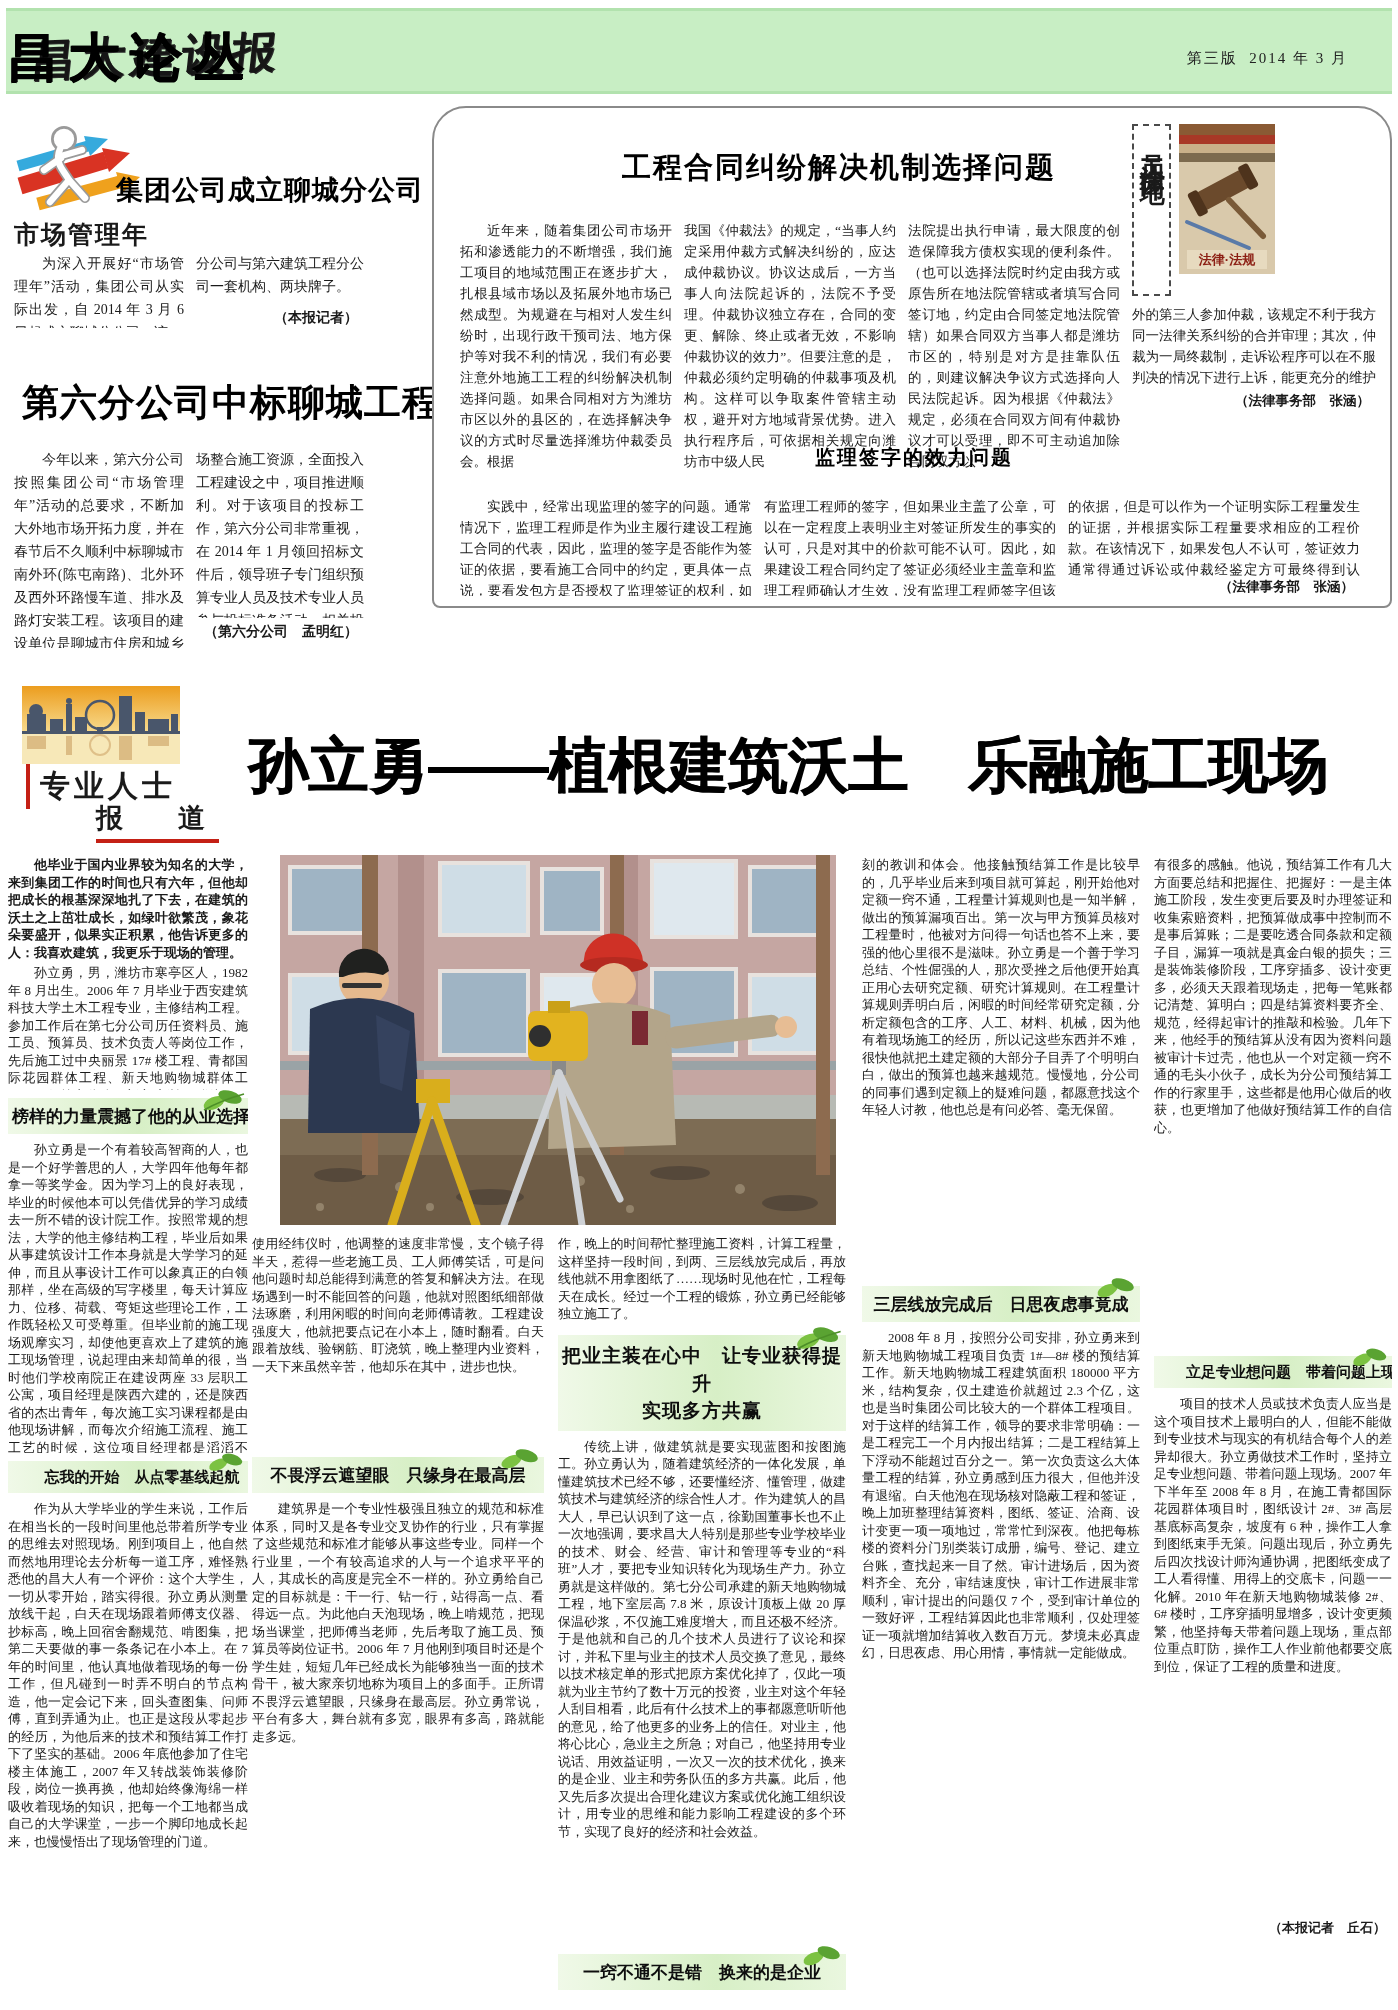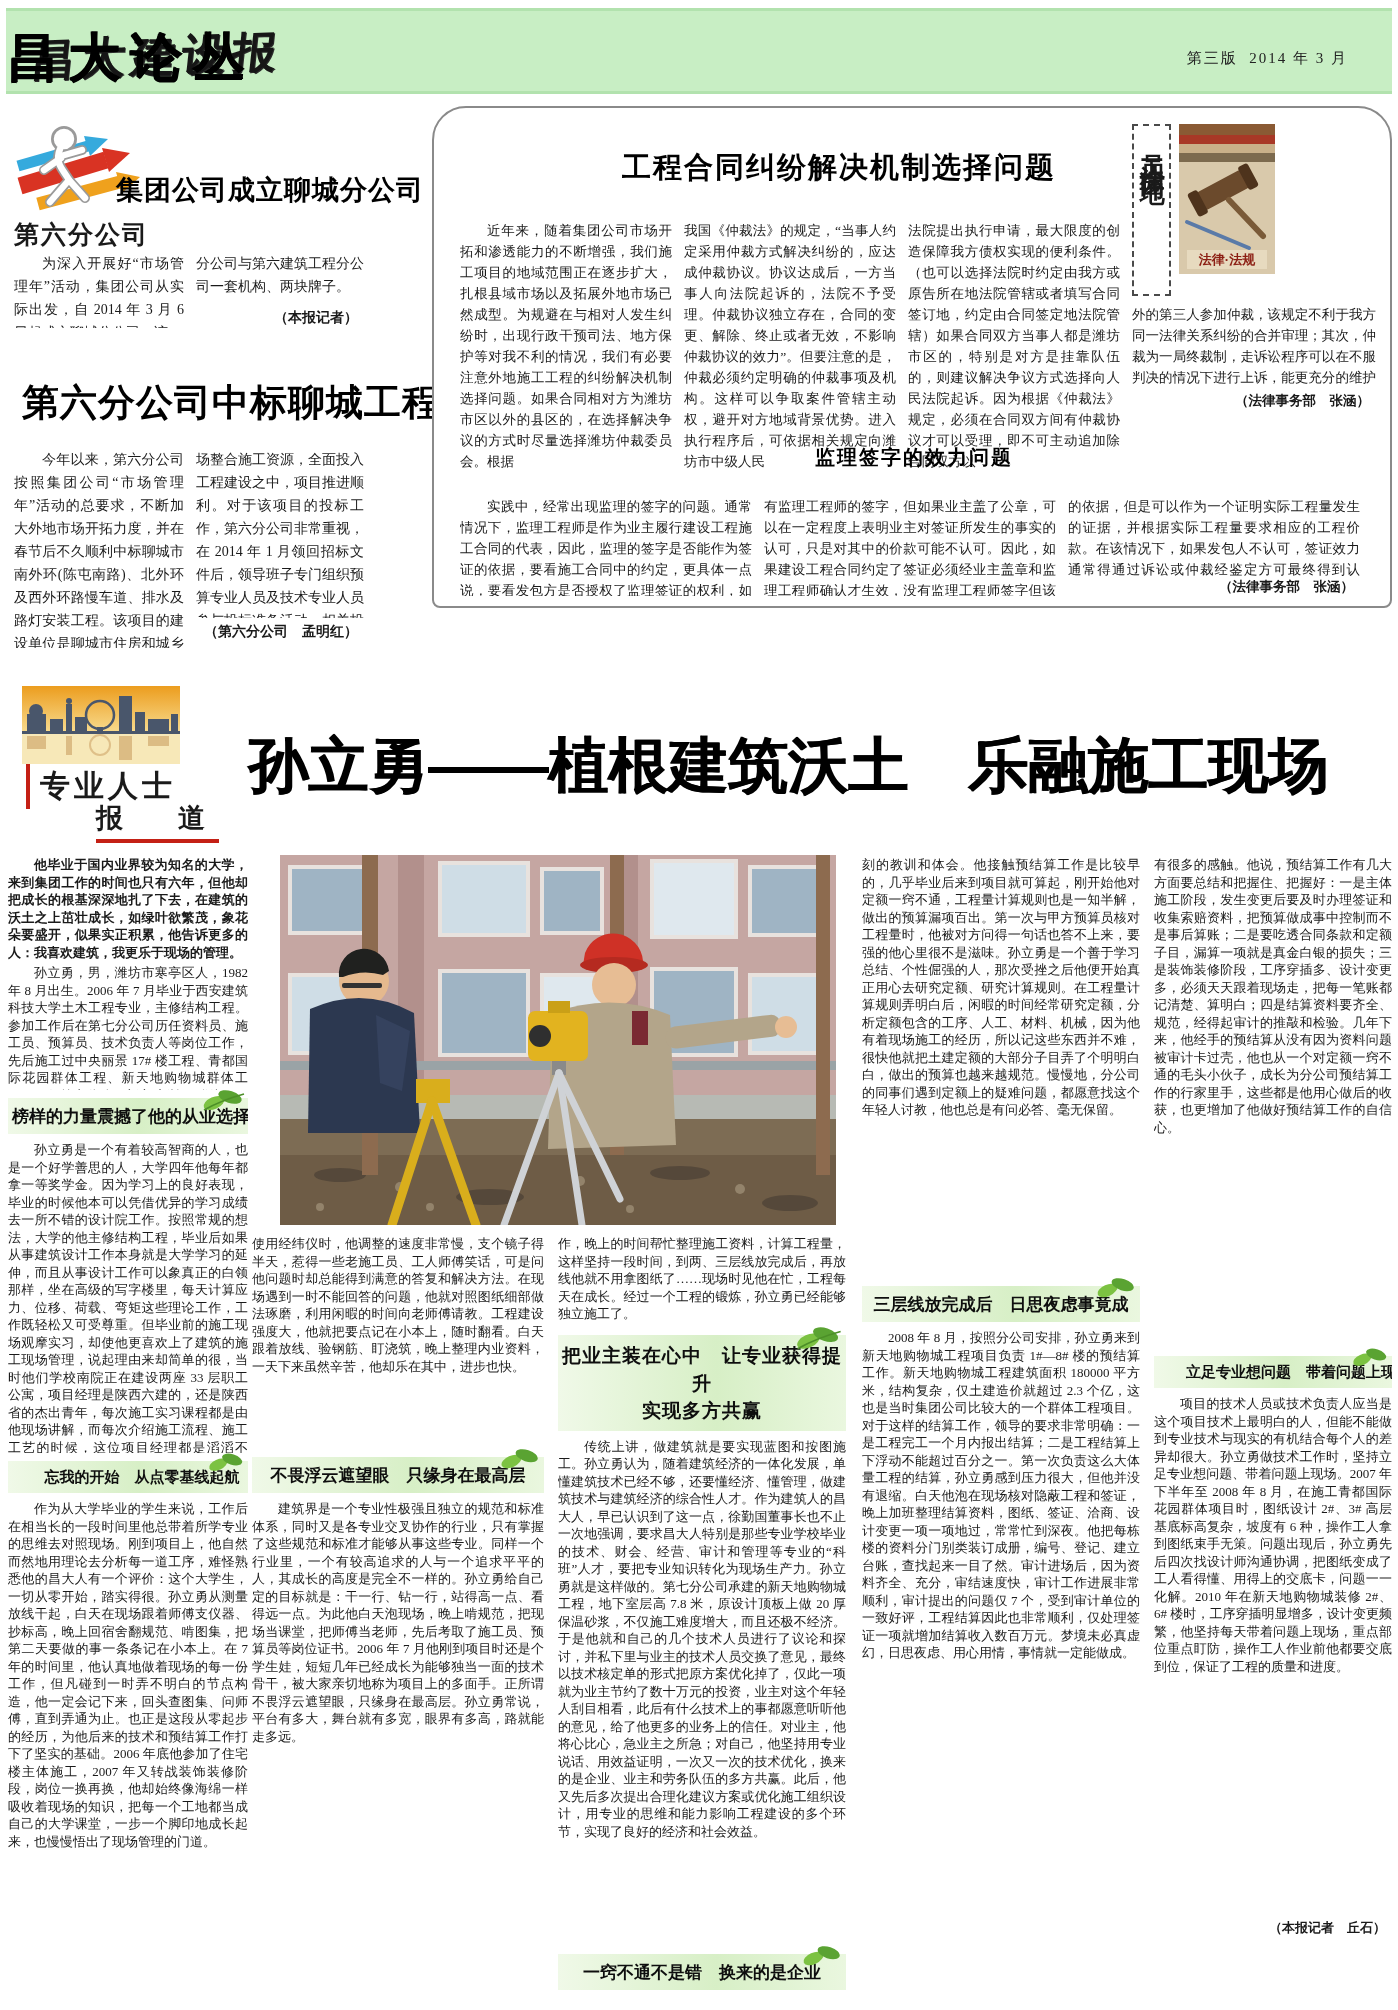--- a/index.html
+++ b/index.html
@@ -103,21 +103,21 @@
         <path d="M48,27 C42,42 52,48 57,58"></path>
         <path d="M57,58 L38,80 M57,58 L73,76 M49,34 L70,28 M49,36 L32,48"></path>
       </g>
       <g stroke="#ffffff" stroke-width="6.5" stroke-linecap="round" fill="#fff">
         <circle cx="52" cy="17" r="7"></circle>
         <path d="M48,27 C42,42 52,48 57,58" fill="none"></path>
         <path d="M57,58 L38,80 M57,58 L73,76 M49,34 L70,28 M49,36 L32,48" fill="none"></path>
       </g>
     </svg>
   </div>
-  <div class="abs tag-label" style="left:14px; top:218px;">第六分公司</div>
+  <div class="abs tag-label" style="left:14px; top:218px;">市场管理年</div>
 
   <div class="abs h-serif" style="left:116px; top:172px; font-size:27px; letter-spacing:1px; white-space:nowrap;">集团公司成立聊城分公司</div>
 
   <div class="abs news-body jt ind hide" style="left:14px; top:252px; width:170px; height:76px;">为深入开展好“市场管理年”活动，集团公司从实际出发，自 2014 年 3 月 6 日起成立聊城分公司，该</div>
   <div class="abs news-body jt hide" style="left:196px; top:252px; width:168px; height:52px;">分公司与第六建筑工程分公司一套机构、两块牌子。</div>
   <div class="abs news-body byline" style="left:196px; top:306px; width:168px;">（本报记者）</div>
 
   <div class="abs h-serif" style="left:22px; top:378px; font-size:37px; letter-spacing:1px; white-space:nowrap;">第六分公司中标聊城工程</div>
 
   <div class="abs news-body jt ind hide" style="left:14px; top:448px; width:170px; height:200px;">今年以来，第六分公司按照集团公司“市场管理年”活动的总要求，不断加大外地市场开拓力度，并在春节后不久顺利中标聊城市南外环(陈屯南路)、北外环及西外环路慢车道、排水及路灯安装工程。该项目的建设单位是聊城市住房和城乡建设委员会，项目总里程为 7830 米，中标价为 9956.18 万元，约定工期 105 天。目前，第六分公司已进驻现</div>

